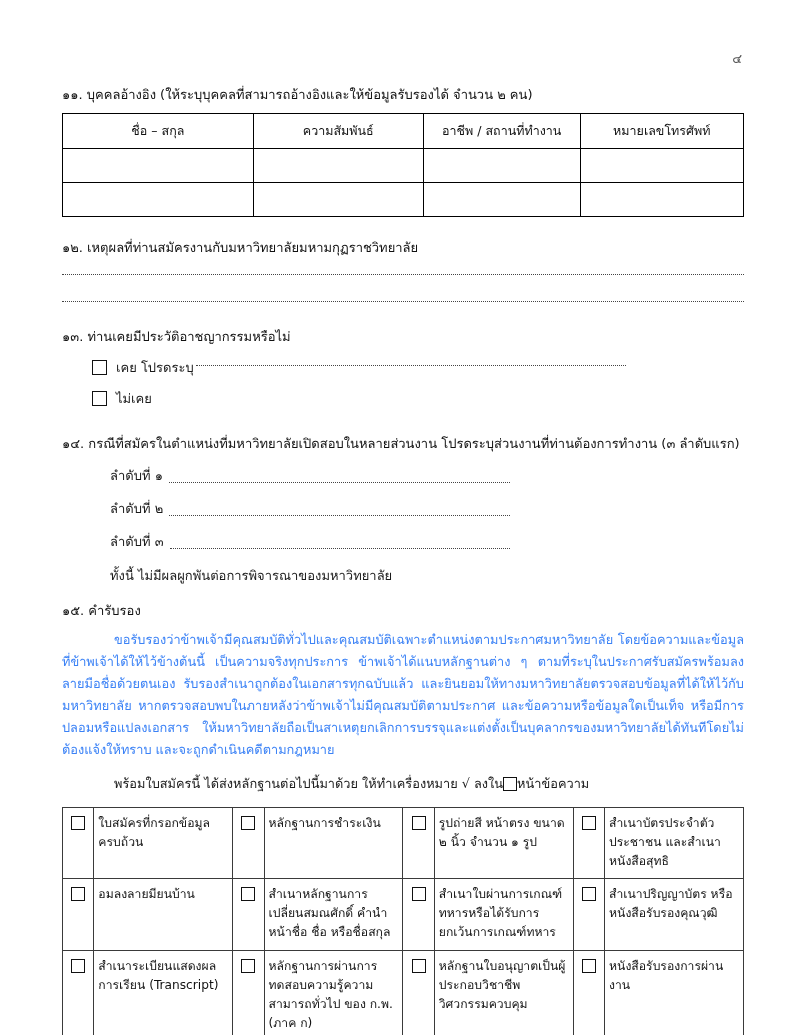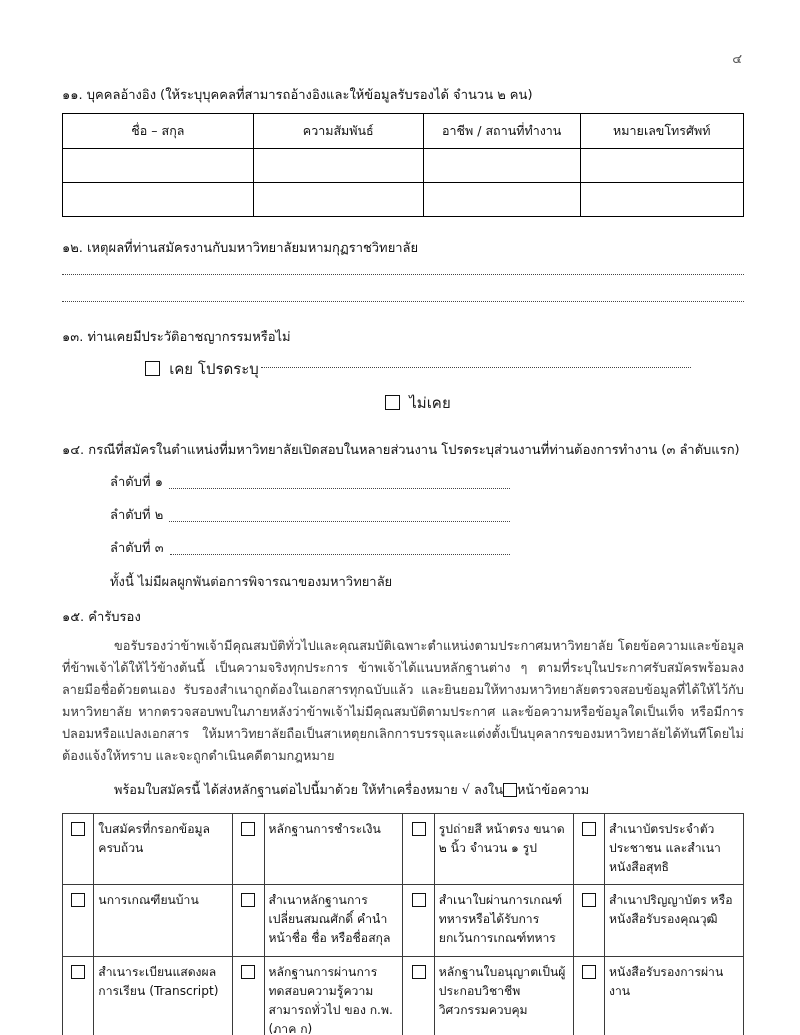--- a/index.html
+++ b/index.html
@@ -97,22 +97,21 @@
   .cbox.small {
     width: 14px;
     height: 14px;
     border-width: 1.7px;
   }
 
   .opt-row {
     display: flex;
     align-items: center;
     margin: 10px 0 0 30px;
-    font-size: 15px;
-    justify-content: center;
+    font-size: 13px;
   }
   .opt-row .opt-label {
     margin-left: 9px;
     white-space: nowrap;
   }
   .opt-row .opt-dots {
     flex: 1;
     border-bottom: 1.6px dotted #444;
     margin-left: 2px;
     margin-bottom: 3px;
@@ -142,21 +141,21 @@
     font-size: 13px;
   }
 
   
   .cert-body {
     margin-top: 7px;
     font-size: 12.8px;
     line-height: 1.72;
     text-align: justify;
     text-justify: inter-word;
-    color: #404040;
+    color: #3b82f6;
   }
   .cert-body .indent { display: inline-block; width: 52px; }
 
   .attach-line {
     margin-top: 13px;
     margin-left: 52px;
     font-size: 12.8px;
     display: flex;
     align-items: center;
     line-height: 1.6;
@@ -300,21 +299,21 @@
             <td class="txt-cell">ใบสมัครที่กรอกข้อมูลครบถ้วน</td>
             <td class="cb-cell"><span class="cbox small"></span></td>
             <td class="txt-cell">หลักฐานการชำระเงิน</td>
             <td class="cb-cell"><span class="cbox small"></span></td>
             <td class="txt-cell">รูปถ่ายสี หน้าตรง ขนาด ๒ นิ้ว จำนวน ๑ รูป</td>
             <td class="cb-cell"><span class="cbox small"></span></td>
             <td class="txt-cell">สำเนาบัตรประจำตัวประชาชน และสำเนาหนังสือสุทธิ</td>
           </tr>
           <tr>
             <td class="cb-cell"><span class="cbox small"></span></td>
-            <td class="txt-cell">นการเกณฑียนบ้าน</td>
+            <td class="txt-cell">อมลงลายมียนบ้าน</td>
             <td class="cb-cell"><span class="cbox small"></span></td>
             <td class="txt-cell">สำเนาหลักฐานการเปลี่ยนสมณศักดิ์ คำนำหน้าชื่อ ชื่อ หรือชื่อสกุล</td>
             <td class="cb-cell"><span class="cbox small"></span></td>
             <td class="txt-cell">สำเนาใบผ่านการเกณฑ์ทหารหรือได้รับการยกเว้นการเกณฑ์ทหาร</td>
             <td class="cb-cell"><span class="cbox small"></span></td>
             <td class="txt-cell">สำเนาปริญญาบัตร หรือหนังสือรับรองคุณวุฒิ</td>
           </tr>
           <tr>
             <td class="cb-cell"><span class="cbox small"></span></td>
             <td class="txt-cell">สำเนาระเบียนแสดงผลการเรียน (Transcript)</td>

